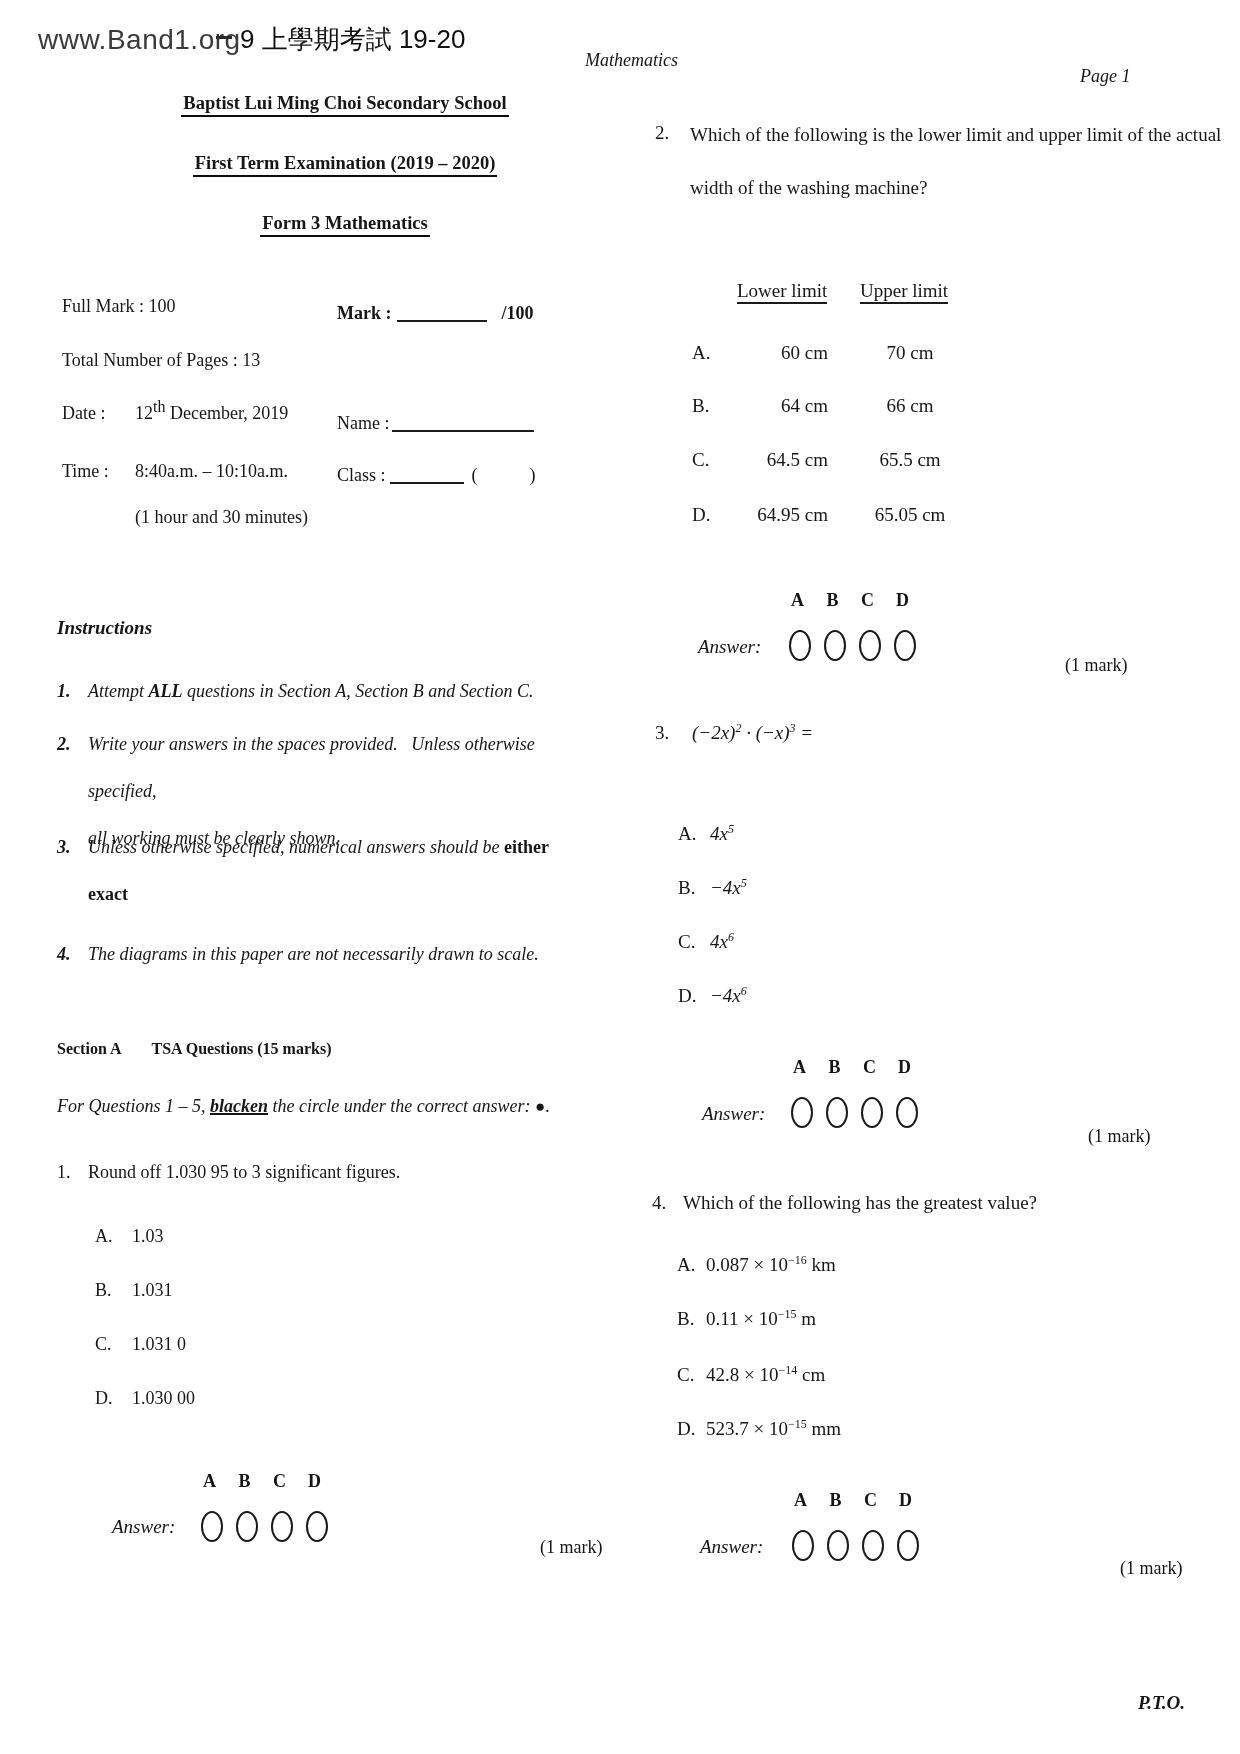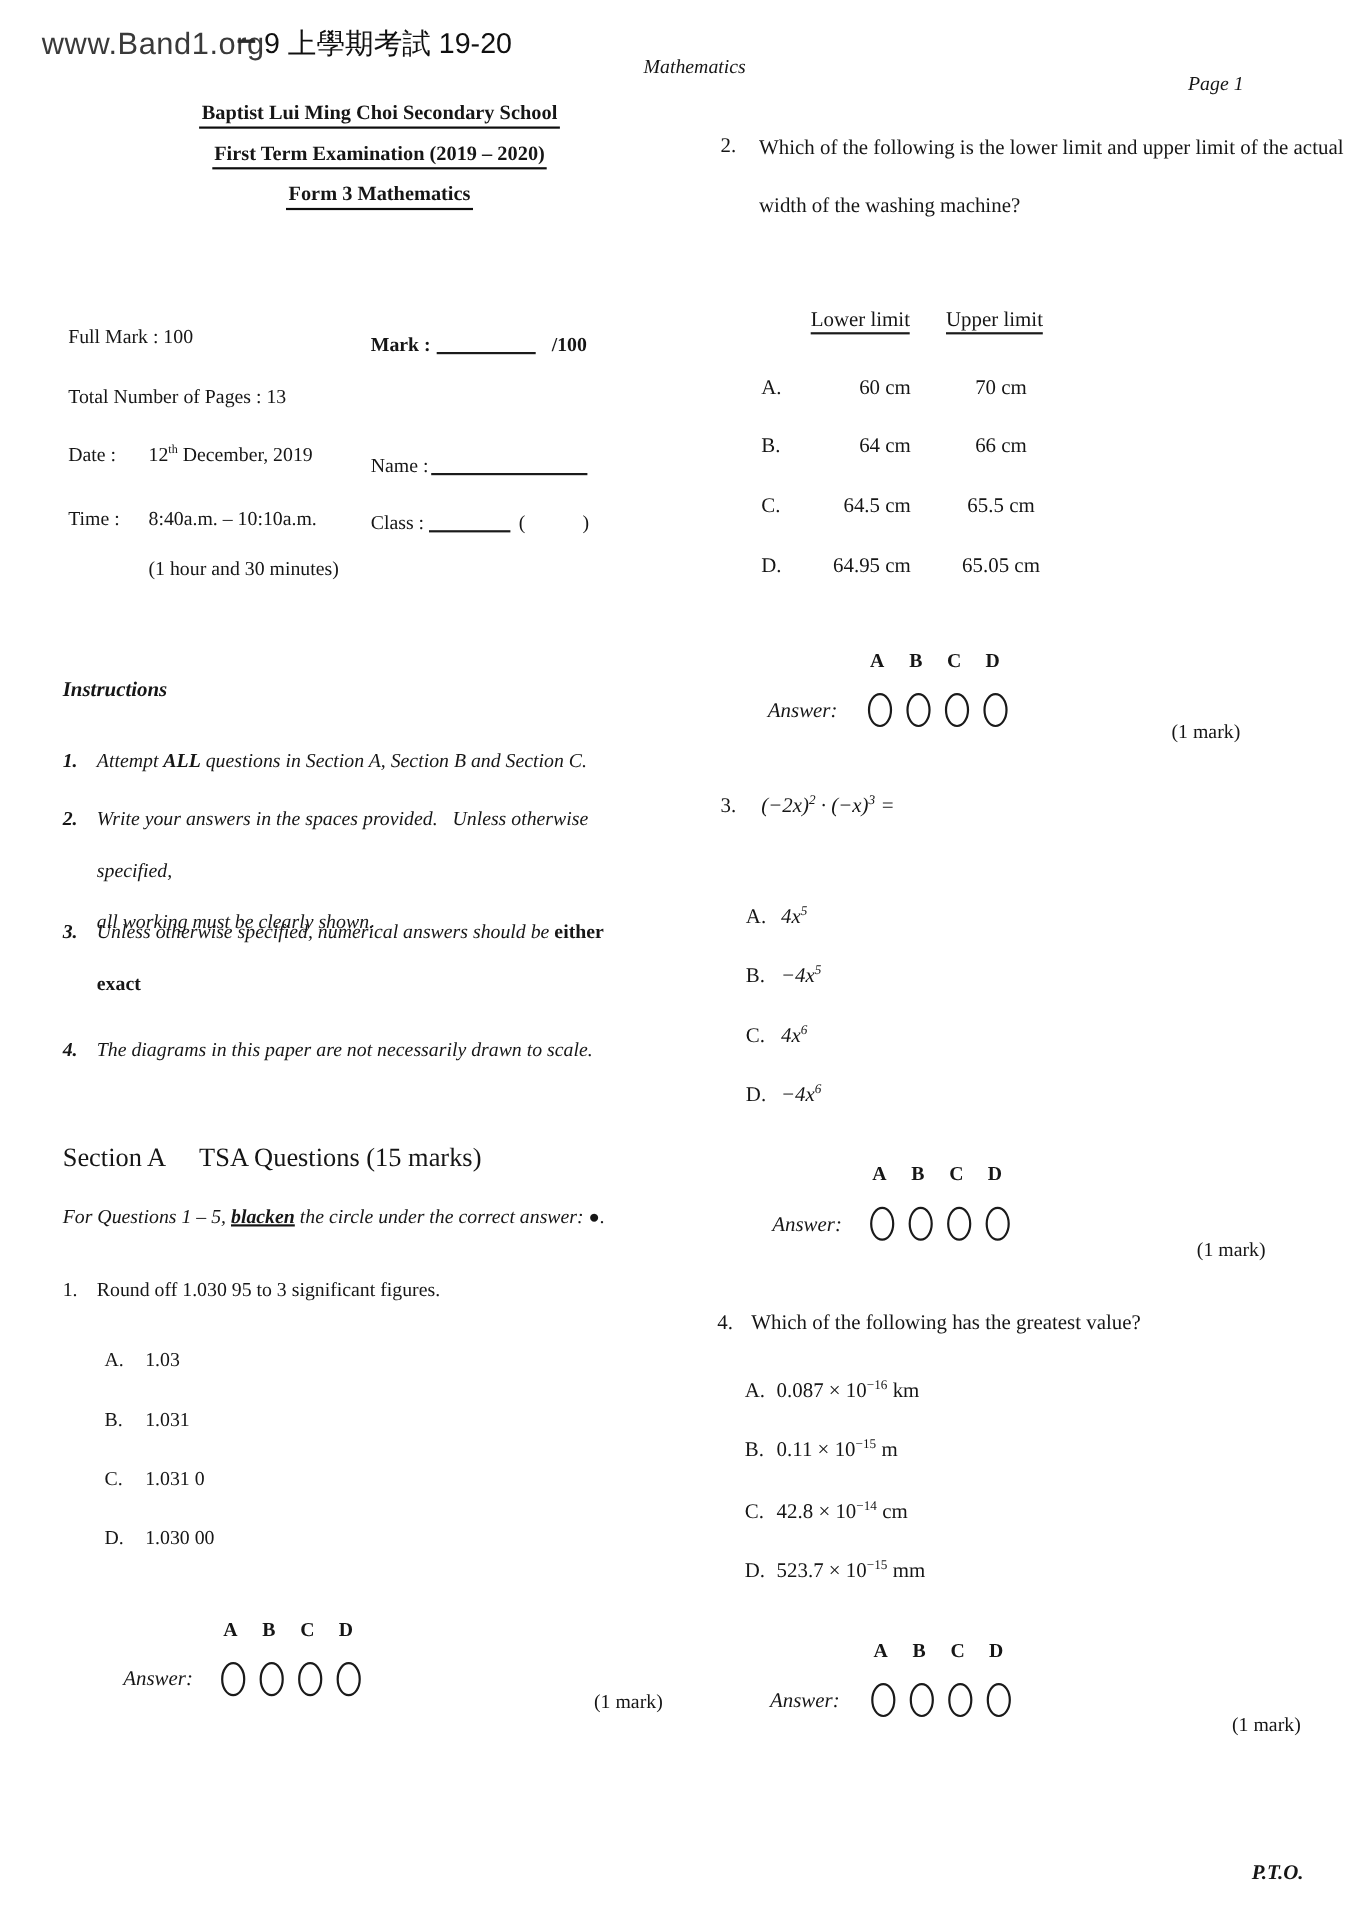--- a/index.html
+++ b/index.html
@@ -10,37 +10,37 @@
   }
   .abs{position:absolute;}
   
   .watermark{font-family:"Liberation Sans", sans-serif; font-size:28px; color:#3a3a3a; letter-spacing:0.5px;}
   .cn{font-family:"Liberation Sans", sans-serif; font-size:26px; color:#101010;}
   .scan-dash{width:16px;height:3px;background:#2a2a2a;}
   .subj{font-style:italic; font-size:18px;}
   .pageno{font-style:italic; font-size:18px;}
   
   .titles{width:520px; text-align:center; font-weight:bold; font-size:18.5px;}
-  .titles .tline{display:block; margin-bottom:16px;}
+  .titles .tline{display:block; margin-bottom:39px;}
   .titles .tline span{border-bottom:2.5px solid #0d0d0d; padding:0 2px 2px;}
   
   .info{font-size:18px;}
   .lblw{display:inline-block; width:73px;}
   .boldlbl{font-weight:bold;}
   .blank{display:inline-block; border-bottom:2px solid #1b1b1b; height:18px; vertical-align:-3px;}
-  .supsm{font-size:11px; vertical-align:super; line-height:0;margin-top:18px;}
+  .supsm{font-size:16px; vertical-align:super; line-height:0;margin-top:18px;}
   
   .instr-h{font-style:italic; font-weight:bold; font-size:19px;}
   .iitem{display:flex; font-style:italic; font-size:18px; width:520px; line-height:47px;}
   .inum{width:31px; font-weight:bold; flex:none;}
   .ibody{flex:1;}
   .ib{font-weight:bold; font-style:normal;}
   .ibi{font-weight:bold;}
   
-  .seca{font-weight:normal; font-size:24px;}
+  .seca{font-weight:bold; font-size:16px;}
   .seca .gap{display:inline-block; width:30px;}
   .intro{font-style:italic; font-size:18px;}
   .blk{font-weight:bold; text-decoration:underline; text-decoration-thickness:2px;}
   .dot{font-style:normal; font-size:17px;}
   
   .qrow{display:flex; font-size:18px;}
   .qnum{flex:none;}
   .opt{display:flex; font-size:18px;}
   .optlab{flex:none;}
   .r19{font-size:19px;}

